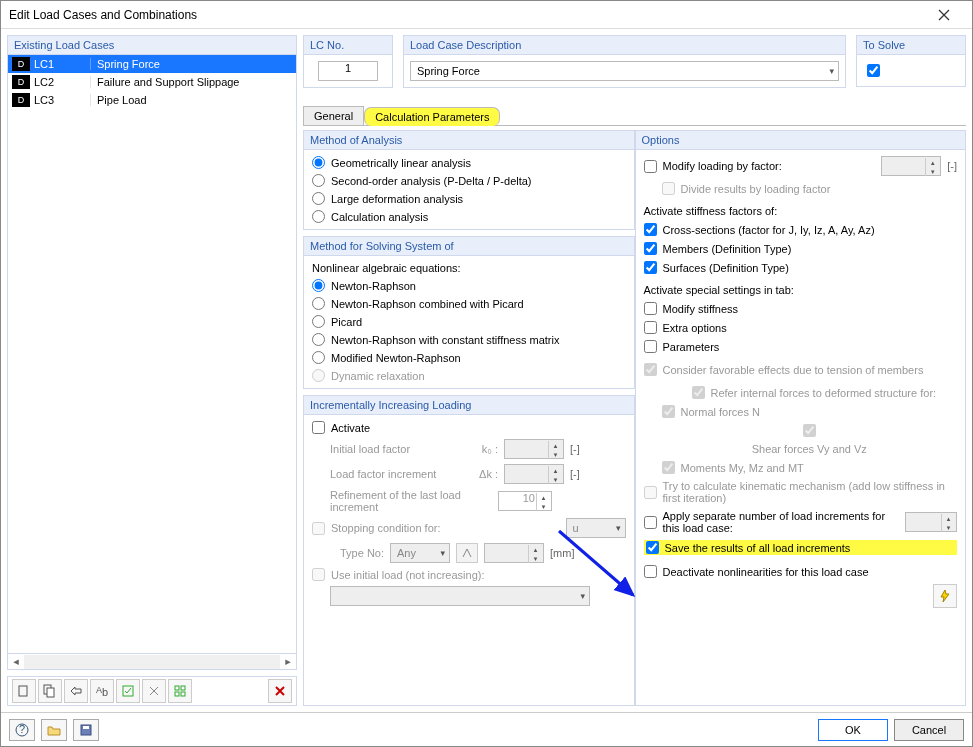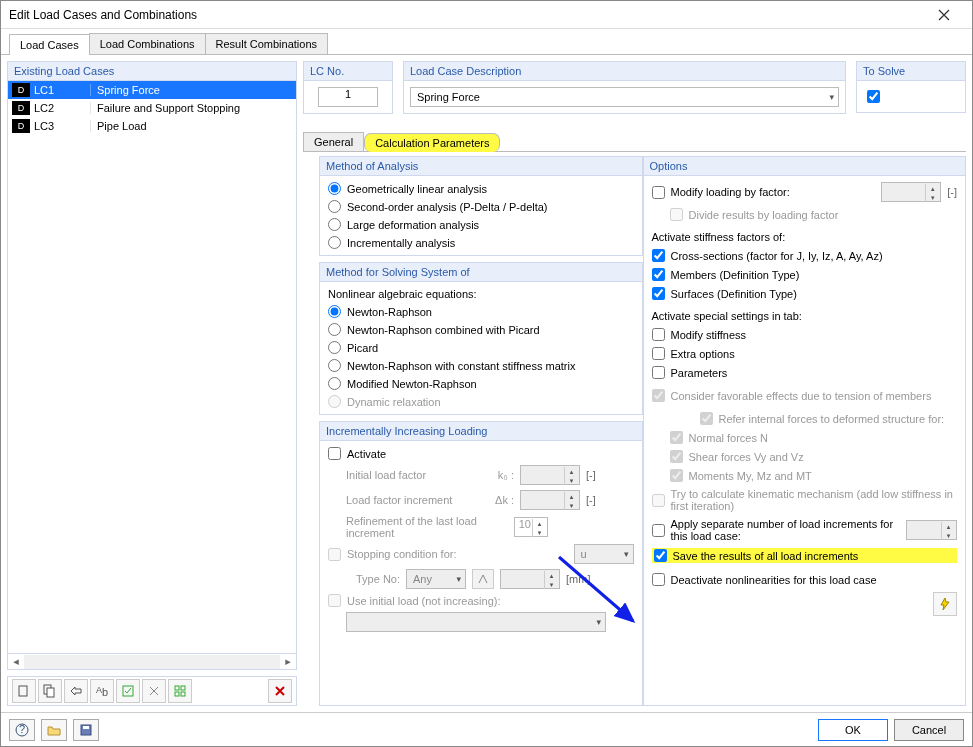--- a/index.html
+++ b/index.html
@@ -27,21 +27,21 @@
   .toolbar-bottom { height:30px; border:1px solid #cfd9eb; margin-top:6px; display:flex; align-items:center; padding:0 4px; gap:2px; }
   .tbtn { width:24px; height:24px; border:1px solid #ccc; background:#f7f7f7; display:flex; align-items:center; justify-content:center; cursor:pointer; }
   .tbtn.red { color:#c00; margin-left:auto; }
   .rightpane { flex:1; display:flex; flex-direction:column; gap:4px; overflow:hidden; }
   .toprow { display:flex; gap:10px; }
   .fieldgroup { display:flex; flex-direction:column; }
   .subtabs { display:flex; gap:0; border-bottom:1px solid #bbb; margin-top:14px; }
   .subtab { padding:3px 10px; border:1px solid #bbb; border-bottom:none; background:#eee; cursor:pointer; }
   .subtab.active { background:#fff; position:relative; top:1px; }
   .subtab.hl { background: #fffb44; border-radius: 7px; }
-  .cols { flex:1; display:flex; gap:0; overflow:hidden;margin-left:16px; }
+  .cols { flex:1; display:flex; gap:0; overflow:hidden; }
   .col { flex:1; display:flex; flex-direction:column; gap:6px; overflow:hidden; }
   .panel { border:1px solid #cfd9eb; }
   .panel > .ghead { color:#2a5aa8; background:#e8effb; padding:3px 6px; border-bottom:1px solid #cfd9eb; }
   .panel > .gbody { padding:6px 8px; display:flex; flex-direction:column; gap:5px; }
   .radio, .check { display:flex; align-items:center; gap:6px; }
   .radio input, .check input { margin:0; }
   .disabled { color:#999; }
   .numinput { width:60px; height:20px; border:1px solid #bbb; background:#fff; text-align:right; padding-right:16px; position:relative; }
   .numinput.dis { background:#eee; }
   .numinput .spin { position:absolute; right:1px; top:1px; width:14px; height:18px; display:flex; flex-direction:column; }
@@ -69,40 +69,35 @@
 
   <div class="titlebar">
     <span class="title">Edit Load Cases and Combinations</span>
     <div class="close">
       <svg width="12" height="12" viewBox="0 0 12 12">
           <path d="M1 1 L11 11 M11 1 L1 11" stroke="#333" stroke-width="1.3"></path>
         </svg>
     </div>
   </div>
 
-  <div class="tabstrip">
-    <div class="tab active">Load Cases</div>
-    <div class="tab">Load Combinations</div>
-    <div class="tab">Result Combinations</div>
-  </div>
 
   <div class="body">
 
     <div class="leftpane">
       <div class="grouphead">Existing Load Cases</div>
       <div class="lclist">
         <div class="lcrow sel">
           <span class="tag">D</span>
           <span class="code">LC1</span>
           <span class="desc">Spring Force</span>
         </div>
         <div class="lcrow">
           <span class="tag">D</span>
           <span class="code">LC2</span>
-          <span class="desc">Failure and Support Stopping</span>
+          <span class="desc">Failure and Support Slippage</span>
         </div>
         <div class="lcrow">
           <span class="tag">D</span>
           <span class="code">LC3</span>
           <span class="desc">Pipe Load</span>
         </div>
       </div>
       <div class="hscroll">
         <div class="arrow">◂</div>
         <div class="track"></div>
@@ -200,21 +195,21 @@
               <label class="radio">
                   <input type="radio" name="ma" style="">
                   <span>Second-order analysis (P-Delta / P-delta)</span>
                 </label>
               <label class="radio">
                   <input type="radio" name="ma" style="">
                   <span>Large deformation analysis</span>
                 </label>
               <label class="radio">
                   <input type="radio" name="ma" style="">
-                  <span>Incrementally analysis</span>
+                  <span>Calculation analysis</span>
                 </label>
             </div>
           </div>
 
           <div class="panel">
             <div class="ghead">Method for Solving System of</div>
             <div class="gbody">
               <div>Nonlinear algebraic equations:</div>
               <label class="radio">
                   <input type="radio" name="sv" checked="" style="">
@@ -267,21 +262,21 @@
                 <div class="numinput dis">
                     <div class="spin">
                       <div>▴</div>
                       <div>▾</div>
                     </div>
                   </div>
                 <span class="unit">[-]</span>
               </div>
               <div class="row disabled">
                 <span class="label" style="padding-left:18px; flex:0 0 180px;">Refinement of the last load increment</span>
-                <div class="numinput" style="width:34px;"><span>10</span><div class="spin">
+                <div class="numinput" style="width:54px;"><span>10</span><div class="spin">
                       <div>▴</div>
                       <div>▾</div>
                     </div></div>
               </div>
               <label class="check disabled">
                   <input type="checkbox" disabled="" style="">
                   <span>Stopping condition for:</span>
                 <div class="select dis" style="margin-left:auto; width:60px;">
                     <span>u</span>
                   </div>
@@ -369,21 +364,21 @@
                 </label>
 
               <label class="check disabled" style="margin-top:4px;padding-left:48px;">
                   <input type="checkbox" checked="" disabled="" style="">
                   <span>Refer internal forces to deformed structure for:</span>
                 </label>
               <label class="check disabled" style="padding-left:18px;">
                   <input type="checkbox" checked="" disabled="" style="">
                   <span>Normal forces N</span>
                 </label>
-              <label class="check disabled" style="padding-left:18px;">
+              <label class="check disabled" style="padding-left:18px;flex-direction:column;">
                   <input type="checkbox" checked="" disabled="" style="">
                   <span>Shear forces Vy and Vz</span>
                 </label>
               <label class="check disabled" style="padding-left:18px;">
                   <input type="checkbox" checked="" disabled="" style="">
                   <span>Moments My, Mz and MT</span>
                 </label>
 
               <label class="check disabled">
                   <input type="checkbox" disabled="" style="">

